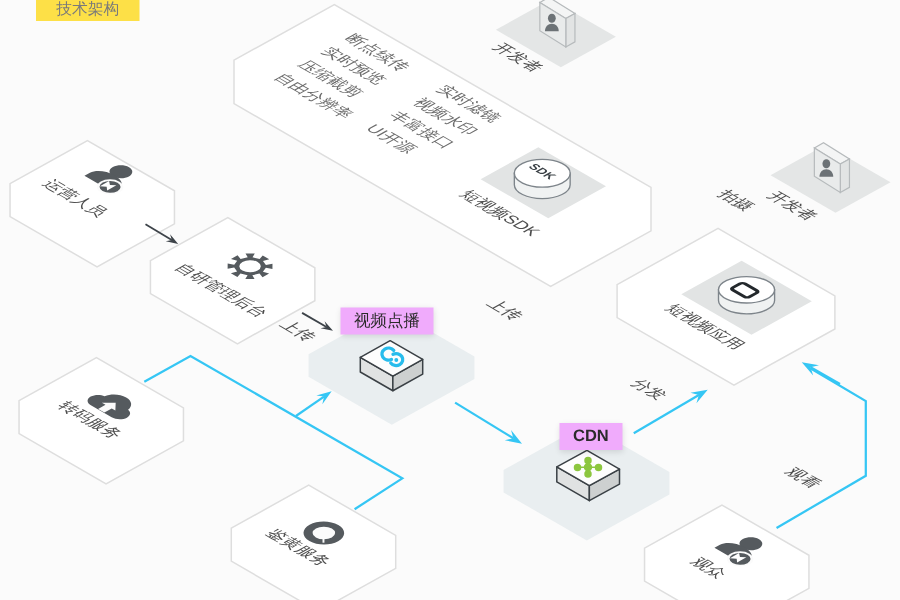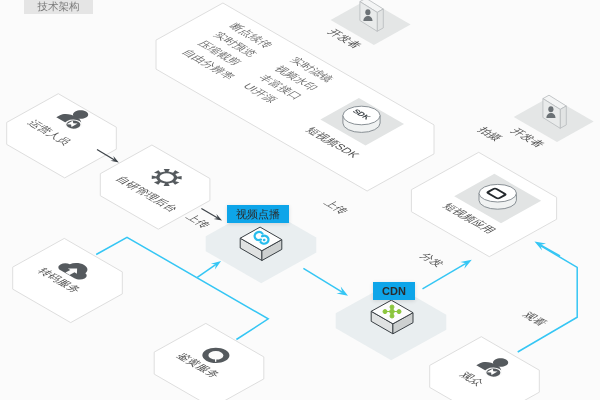--- a/index.html
+++ b/index.html
@@ -9,22 +9,22 @@
 #diagram{position:absolute;left:0;top:0;}
 .hex{fill:#fff;stroke:#dedede;stroke-width:1;}
 .plate{fill:#e9eef0;stroke:none;}
 .iplate{fill:#e2e4e4;stroke:none;}
 .dplate{fill:#e4e6e6;stroke:none;}
 .iso{fill:#e3e5e5;stroke:none;}
 .cy{stroke:#35c6f4;fill:none;stroke-width:1.5;stroke-linejoin:miter;}
 .cyh{fill:#35c6f4;}
 .ka{stroke:#3d4349;fill:none;}
 .kah{fill:#3d4349;}
-.badge{position:absolute;background:#e5e5e5;color:#7a7a7a;font-size:10.5px;line-height:15px;padding:0 13.5px;font-family:Liberation Serif, serif;}
-.tip{position:absolute;background:#0ea5e9;color:#2b2b2b;font-size:11px;line-height:16px;padding:1px 9px;box-shadow:0 1px 4px rgba(0,0,0,.12);white-space:nowrap;}
+.badge{position:absolute;background:#fde047;color:#7a7a7a;font-size:10.5px;line-height:15px;padding:0 13.5px;font-family:Liberation Serif, serif;}
+.tip{position:absolute;background:#f0abfc;color:#2b2b2b;font-size:11px;line-height:16px;padding:1px 9px;box-shadow:0 1px 4px rgba(0,0,0,.12);white-space:nowrap;}
 .col{position:absolute;white-space:nowrap;transform-origin:0 0;color:#6b6b6b;font-size:11px;line-height:18px;}
 .sdkt{position:absolute;white-space:nowrap;transform-origin:0 0;color:#3a4045;font-size:8px;line-height:9px;font-weight:bold;}
 .lbl{position:absolute;white-space:nowrap;transform-origin:0 0;color:#4d4d4d;font-size:11px;line-height:11px;}
 .iso{transform:matrix(0.866,0.5,-0.8746,0.4848,0,0);}
 </style>
 </head>
 <body>
 
 <div id="stage">
   <svg id="diagram" width="600" height="400" viewBox="0 0 600 400">

